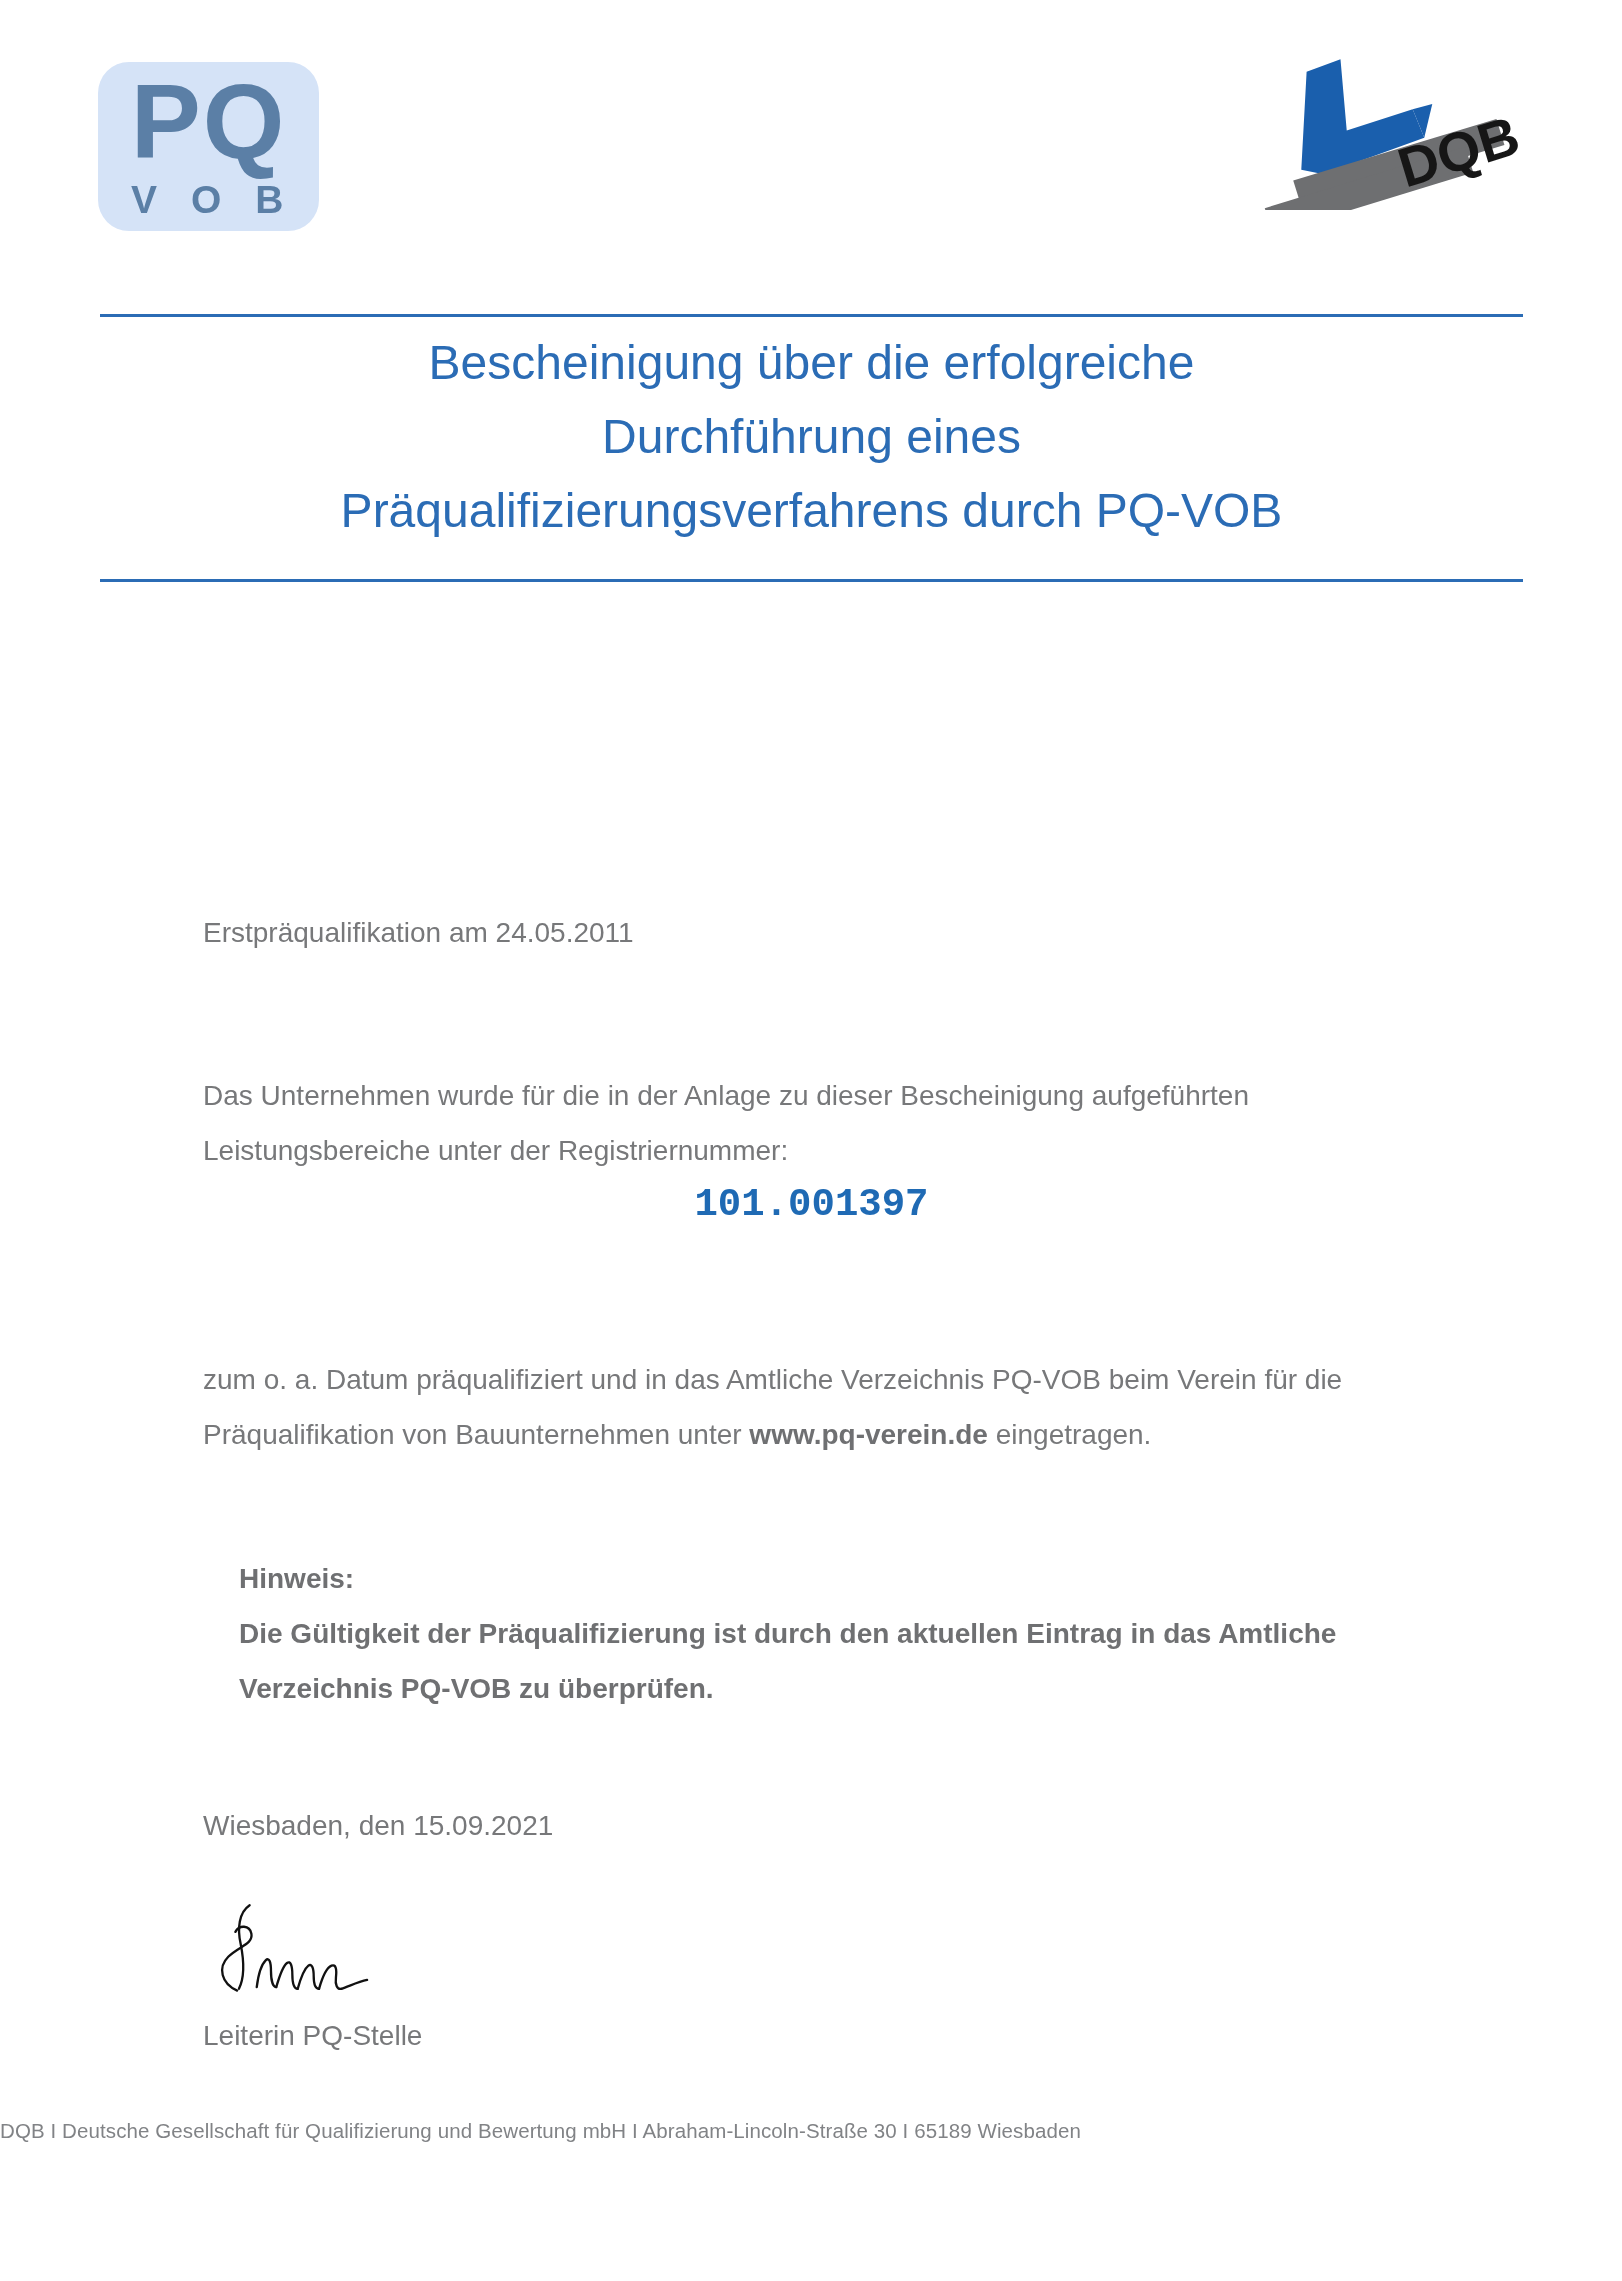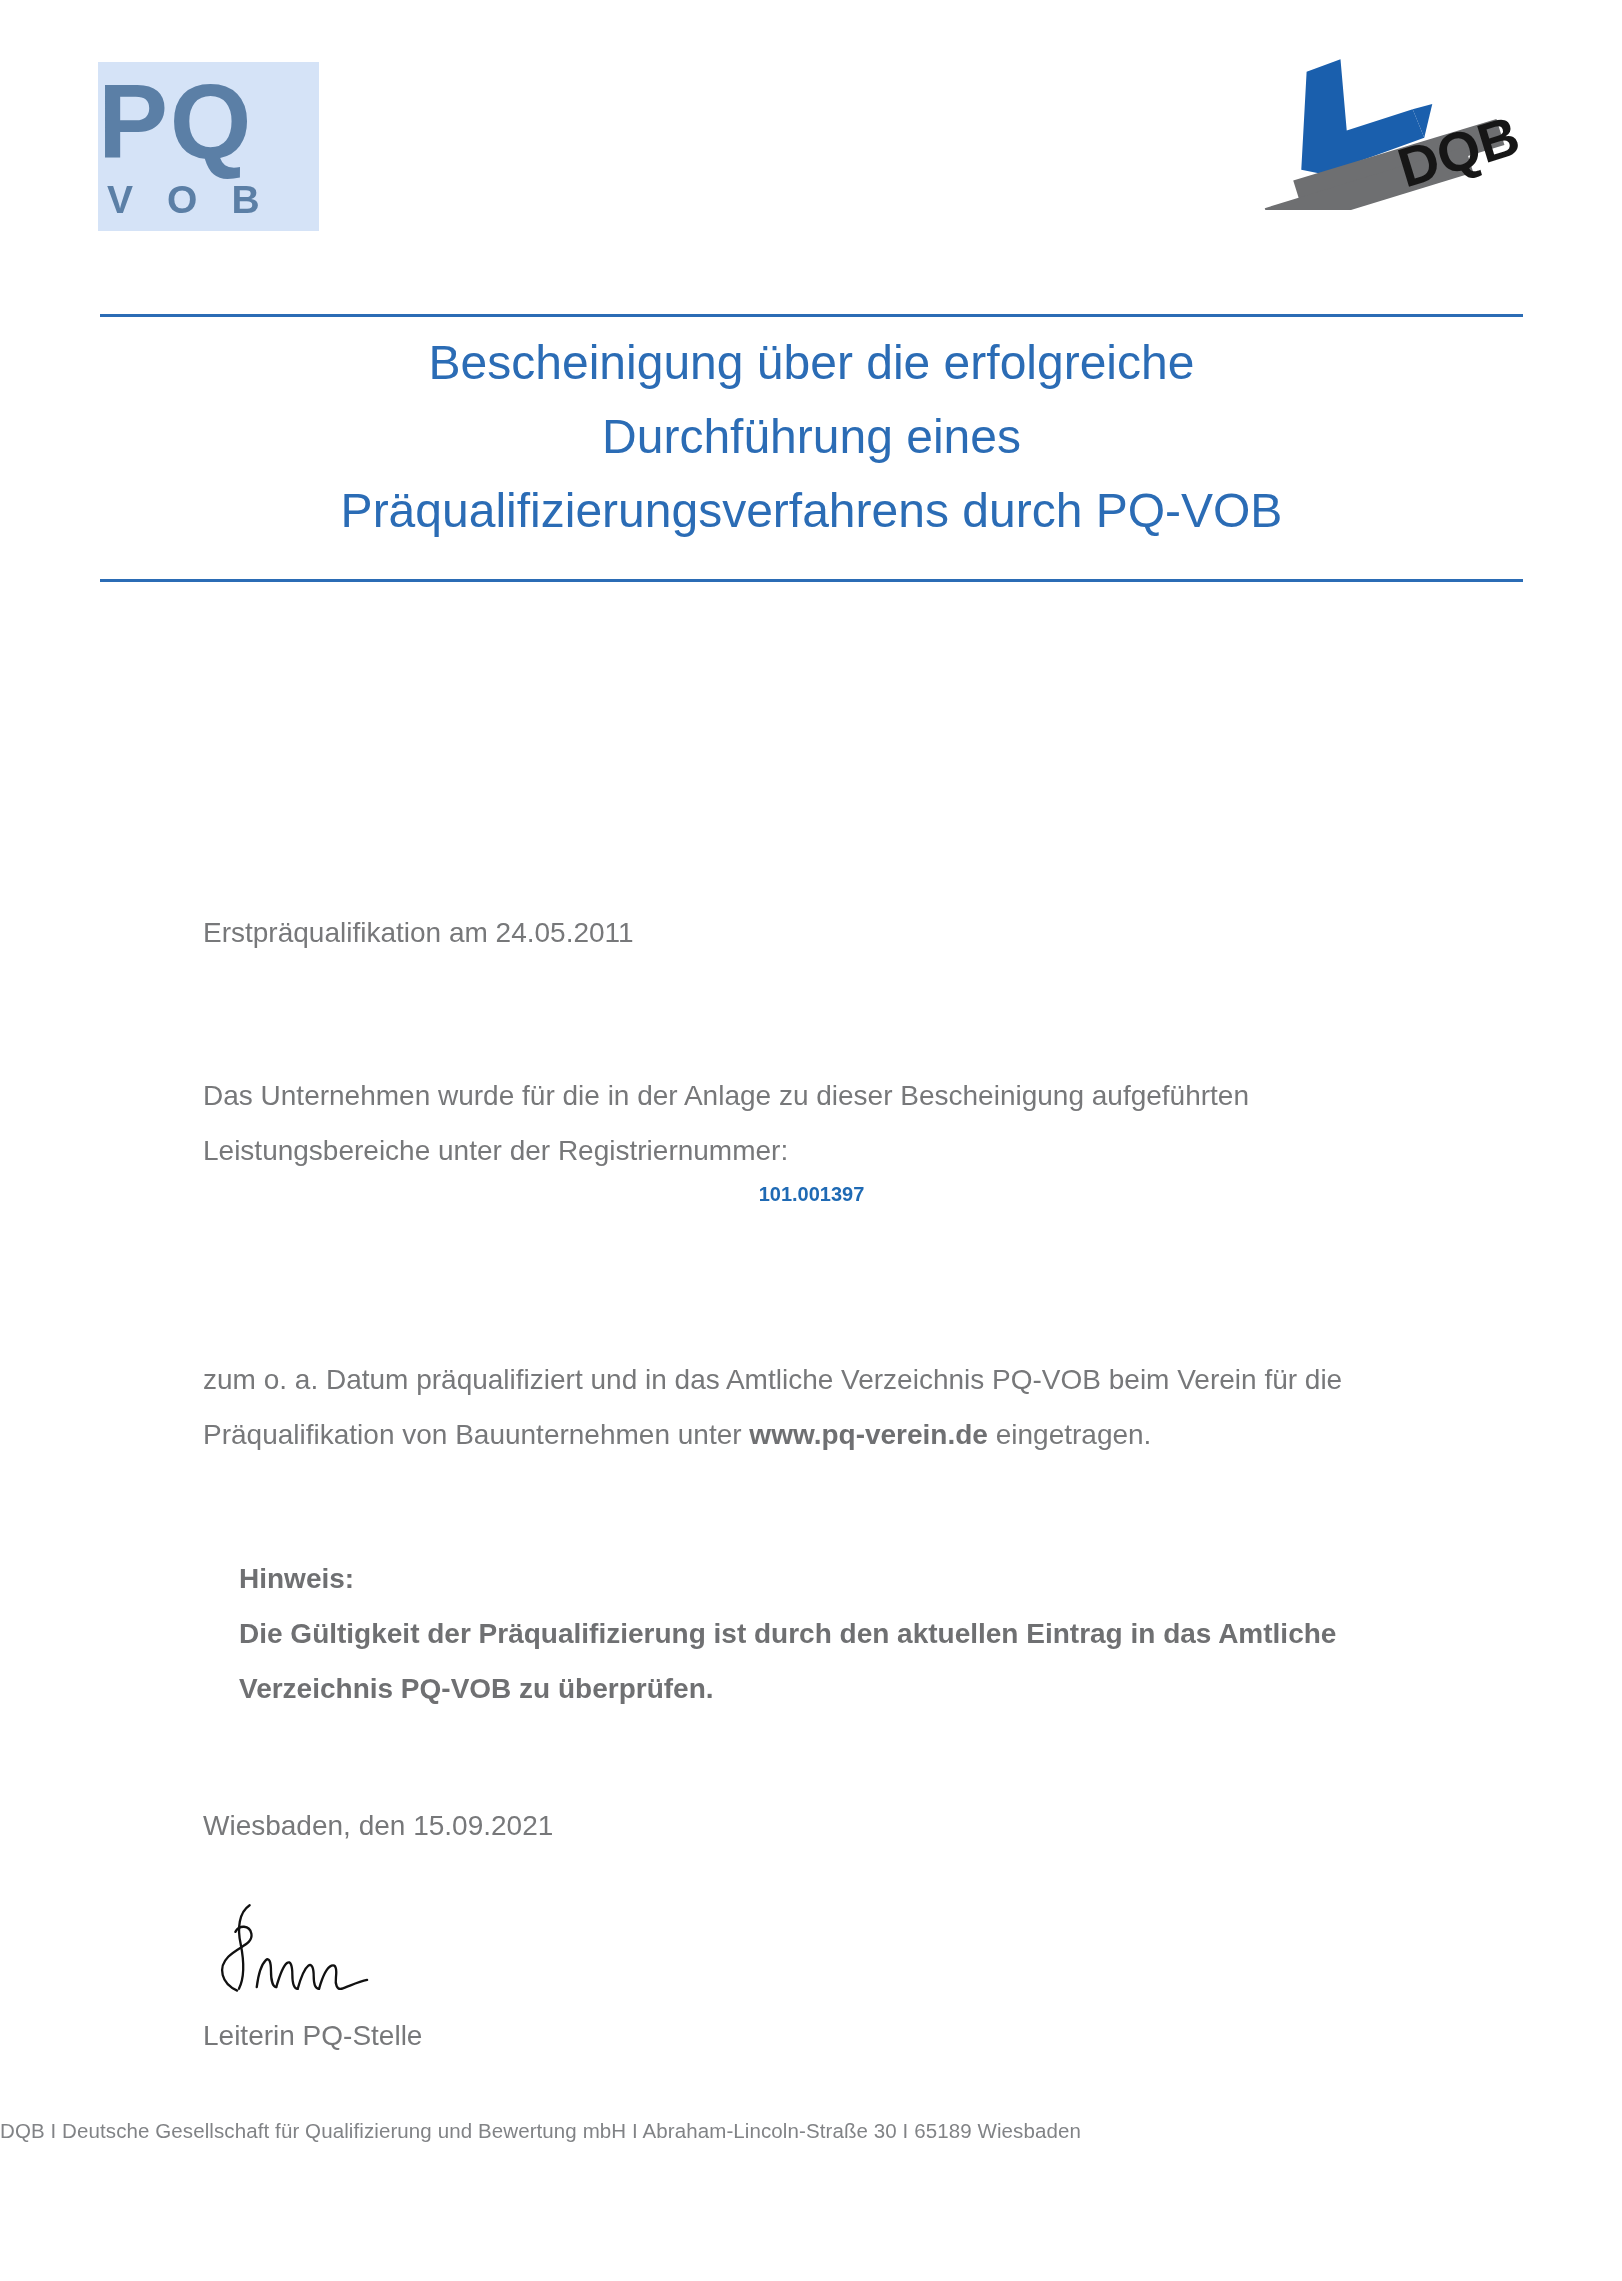--- a/index.html
+++ b/index.html
@@ -23,22 +23,24 @@
   
   .logo-pq {
     position: absolute;
     left: 98px;
     top: 62px;
     width: 221px;
     height: 169px;
     background: #d5e3f7;
     display: flex;
     flex-direction: column;
+    align-items: center;
     justify-content: center;
     line-height: 1;
+    border-radius: 31px;
   }
   .logo-pq .pq-main {
     font-size: 105px;
     font-weight: bold;
     color: #5b7fa6;
     letter-spacing: 1.8px;
     font-family: "Liberation Sans", sans-serif;
     margin-top: -5.3px;
   }
   .logo-pq .pq-sub {
@@ -118,22 +120,23 @@
     line-height: 55px;
   }
   .first-pq   { top: 905px; }
   .para-anlage{ top: 1068px; }
   .regnumber  {
     position: absolute;
     left: 0; right: 0;
     top: 1183px;
     text-align: center;
     color: #1f6ab4;
-    font-size: 20px;
-    font-weight: bold;
+    font-size: 39px;
+    font-weight: bold;
+    font-family: Liberation Mono, monospace;
   }
   .para-entry { top: 1352px; }
   .para-entry b { color: #6f7072; font-weight: bold; }
   .hinweis    { top: 1551px; font-weight: bold; color: #6f7072; margin-left: 36px; }
 
   .place-date { top: 1798px; }
 
   
   .signature {
     position: absolute;

